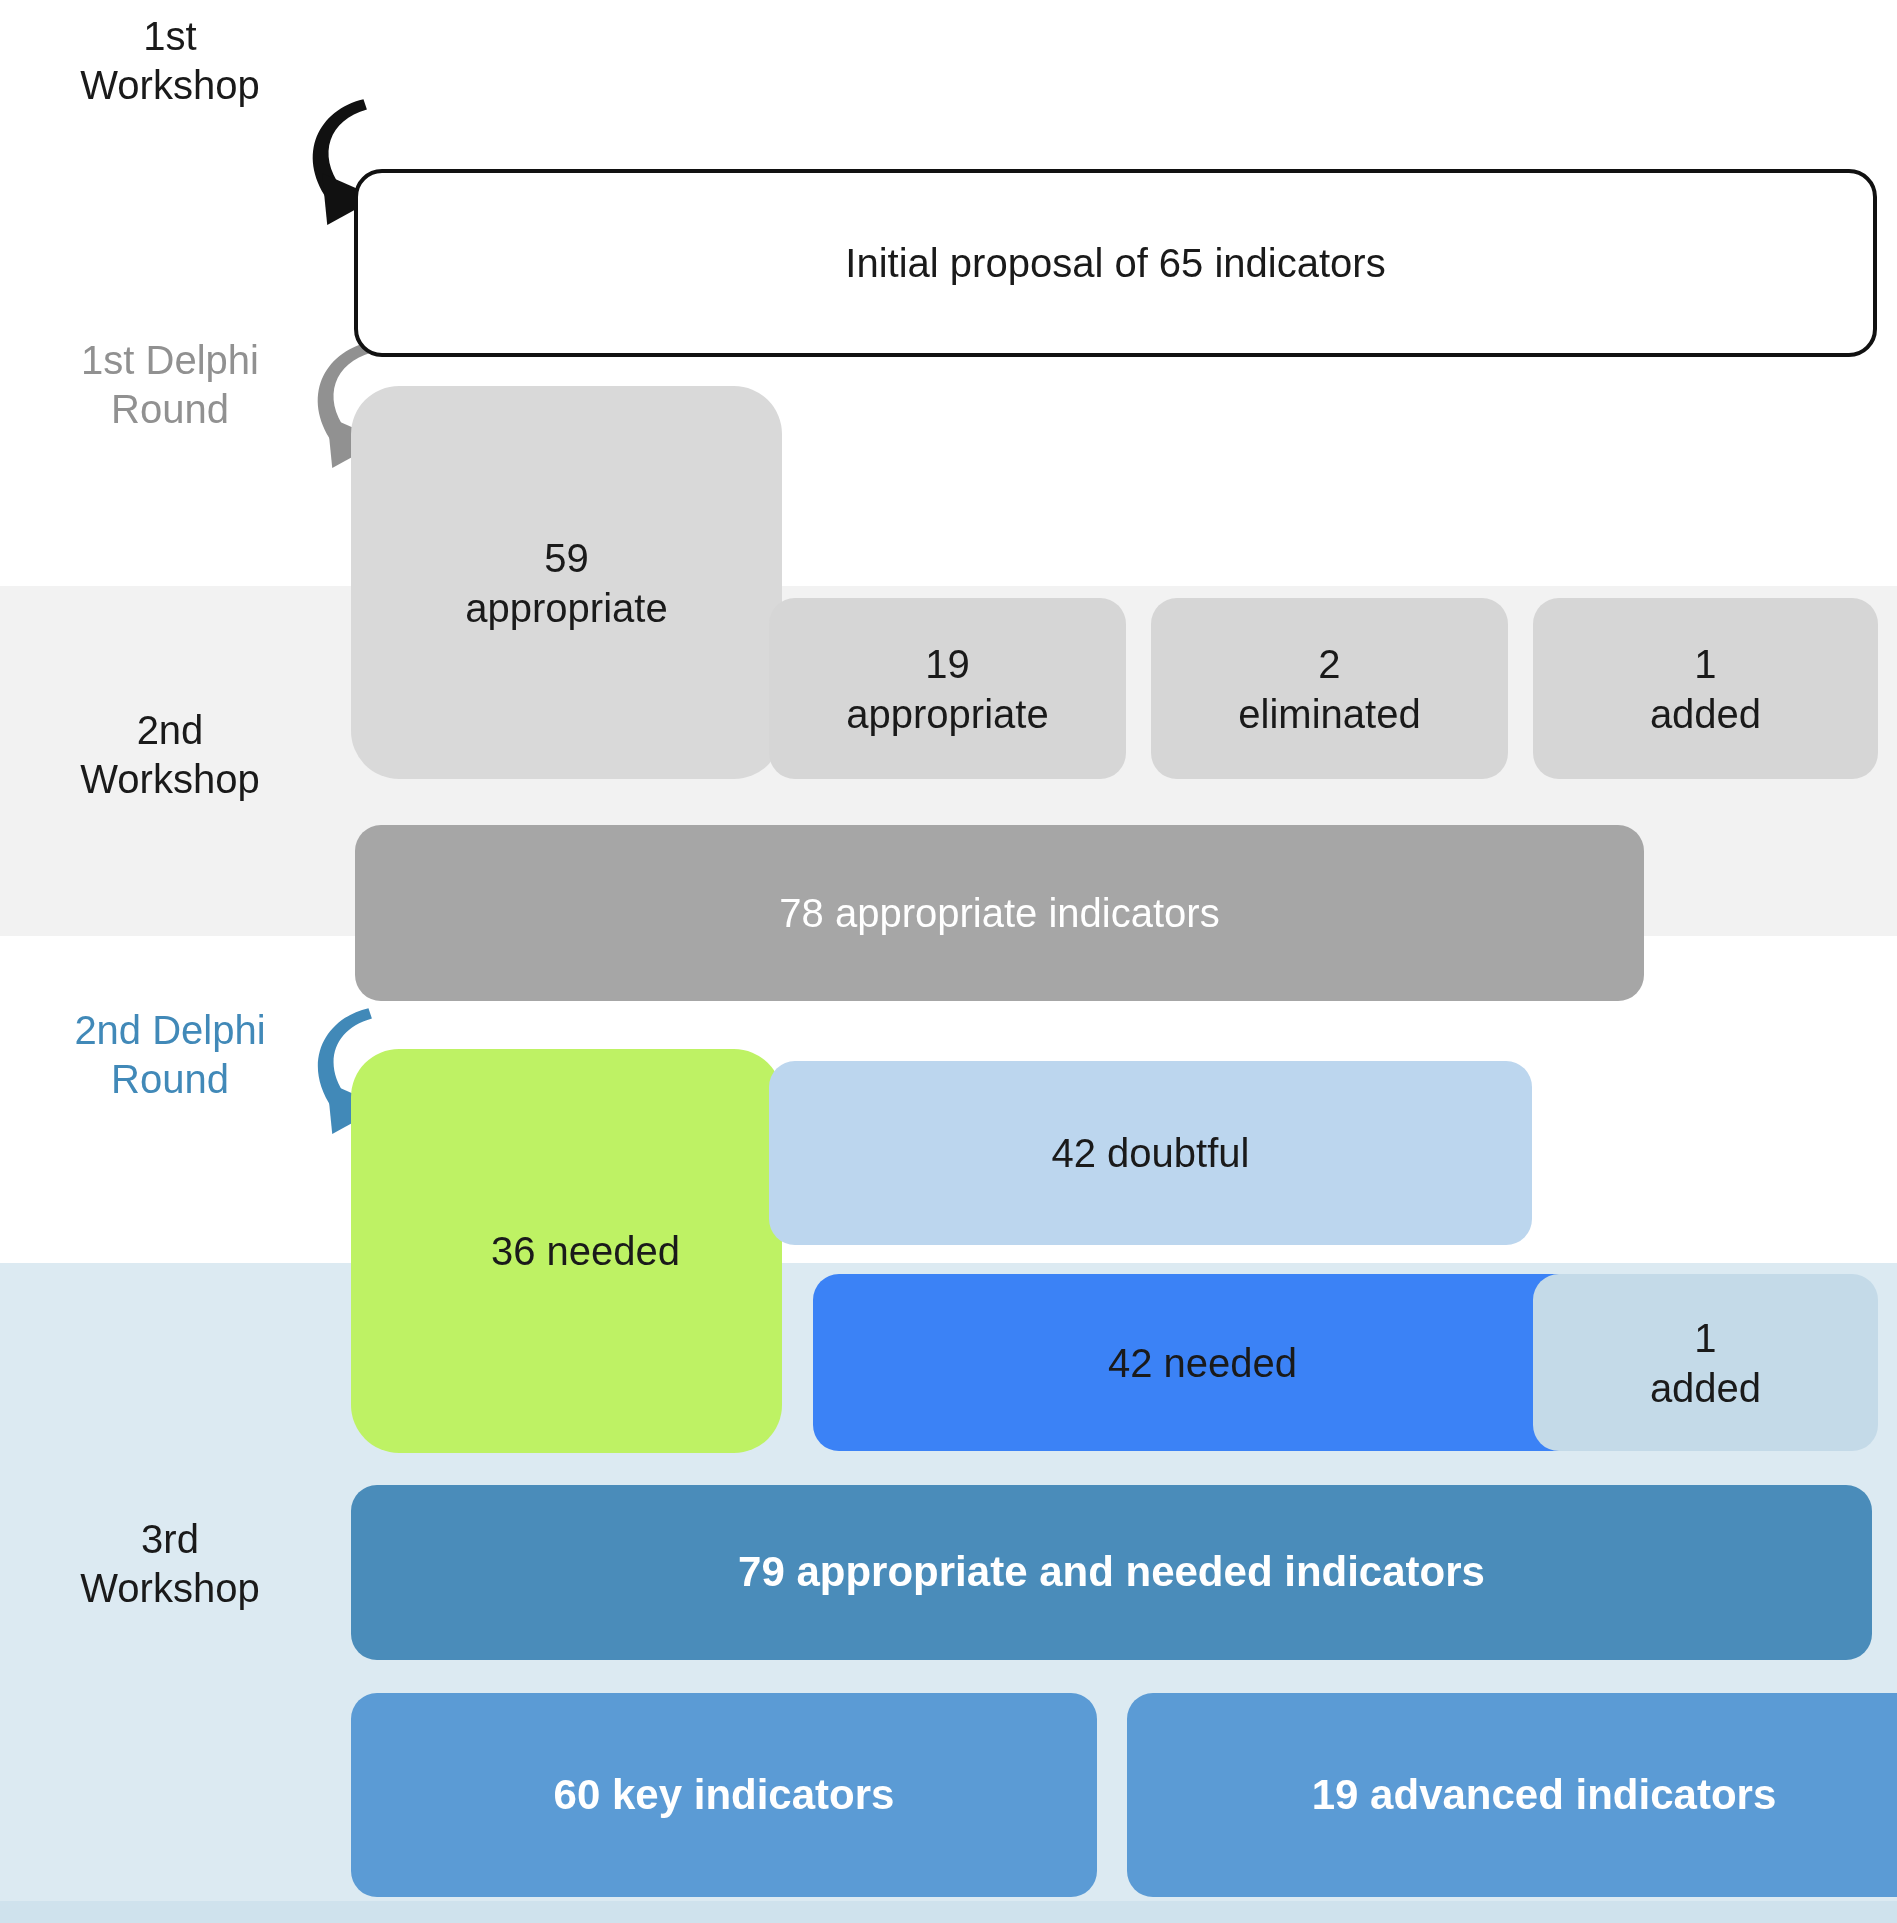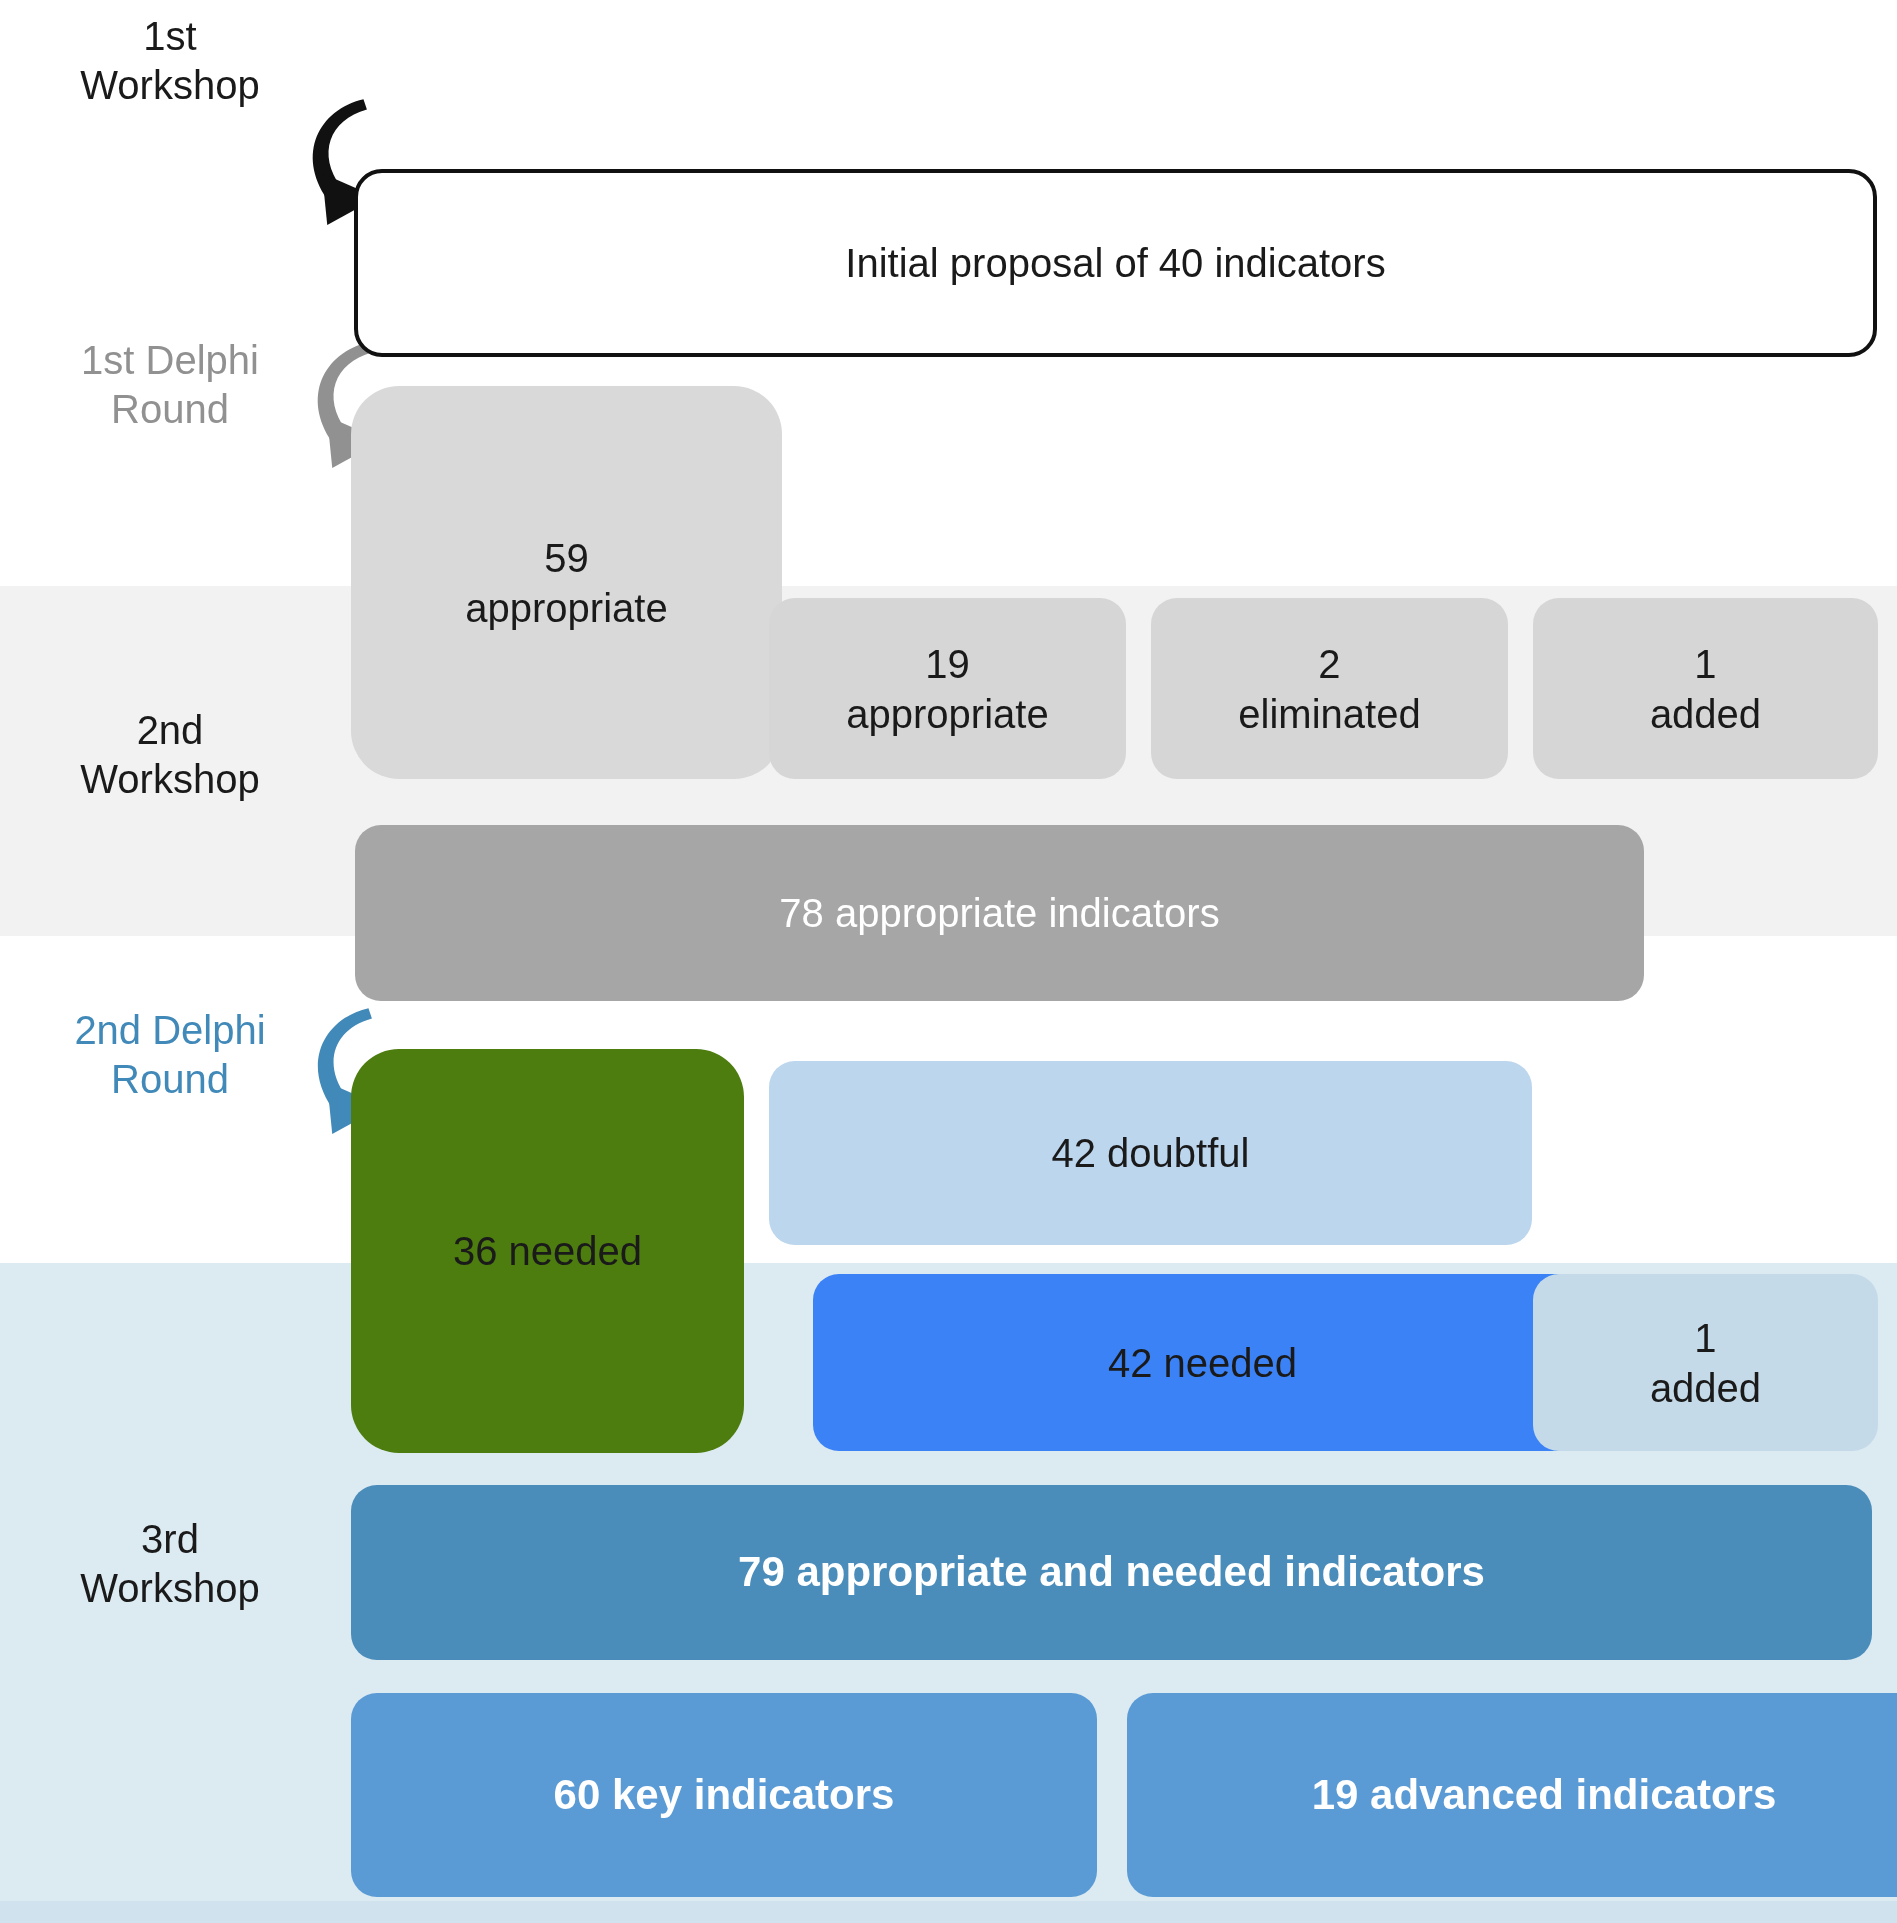--- a/index.html
+++ b/index.html
@@ -26,21 +26,21 @@
     text-align:center;font-size:40px;line-height:1.25;color:#1a1a1a;
     white-space:pre-line;border-radius:26px;
   }
   .box-initial{left:354px;top:169px;width:1515px;height:180px;background:#ffffff;border:4.4px solid #111111;border-radius:28px;}
   .box-59{left:351px;top:386px;width:431px;height:393px;background:#d9d9d9;border-radius:48px;}
   .box-20{left:769px;top:386px;width:757px;height:185px;background:#c9c9c9;}
   .box-19{left:769px;top:598px;width:357px;height:181px;background:#d6d6d6;}
   .box-2{left:1151px;top:598px;width:357px;height:181px;background:#d6d6d6;}
   .box-1a{left:1533px;top:598px;width:345px;height:181px;background:#d6d6d6;}
   .box-78{left:355px;top:825px;width:1289px;height:176px;background:#a6a6a6;color:#ffffff;}
-  .box-36{left:351px;top:1049px;width:393px;height:404px;background:#4d7c0f;border-radius:48px;}
+  .box-36{left:351px;top:1049px;width:393px;height:404px;background:#bef264;border-radius:48px;padding-left:38px;}
   .box-42d{left:769px;top:1061px;width:763px;height:184px;background:#bcd6ee;}
   .box-42n{left:813px;top:1274px;width:779px;height:177px;background:#3b82f6;}
   .box-1b{left:1533px;top:1274px;width:345px;height:177px;background:#c4dae8;}
   .box-79{left:351px;top:1485px;width:1521px;height:175px;background:#4a8cba;color:#ffffff;font-weight:bold;font-size:42px;}
   .box-60{left:351px;top:1693px;width:746px;height:204px;background:#5b9bd5;color:#ffffff;font-weight:bold;font-size:42px;}
   .box-19adv{left:1127px;top:1693px;width:834px;height:204px;background:#5b9bd5;color:#ffffff;font-weight:bold;font-size:42px;}
   .arrow{position:absolute;}
   .arrow-black{left:286px;top:94px;}
   .arrow-gray{left:291px;top:337px;}
   .arrow-blue{left:291px;top:1003px;}
@@ -71,21 +71,21 @@
   </svg>
   <svg class="arrow arrow-gray" width="98" height="138" viewBox="0 0 110 160">
     <path d="M88,6 C36,18 10,70 46,122 L62,108 C34,70 48,30 92,18 Z" fill="#919191"></path>
     <polygon points="40,92 104,120 46,152" fill="#919191"></polygon>
   </svg>
   <svg class="arrow arrow-blue" width="98" height="138" viewBox="0 0 110 160">
     <path d="M88,6 C36,18 10,70 46,122 L62,108 C34,70 48,30 92,18 Z" fill="#4189b8"></path>
     <polygon points="40,92 104,120 46,152" fill="#4189b8"></polygon>
   </svg>
 
-  <div class="box box-initial">Initial proposal of 40 indicators</div>
+  <div class="box box-initial">Initial proposal of 65 indicators</div>
 
   <div class="box box-59">59
 appropriate</div>
 
   <div class="box box-19">19
 appropriate</div>
   <div class="box box-2">2
 eliminated</div>
   <div class="box box-1a">1
 added</div>

